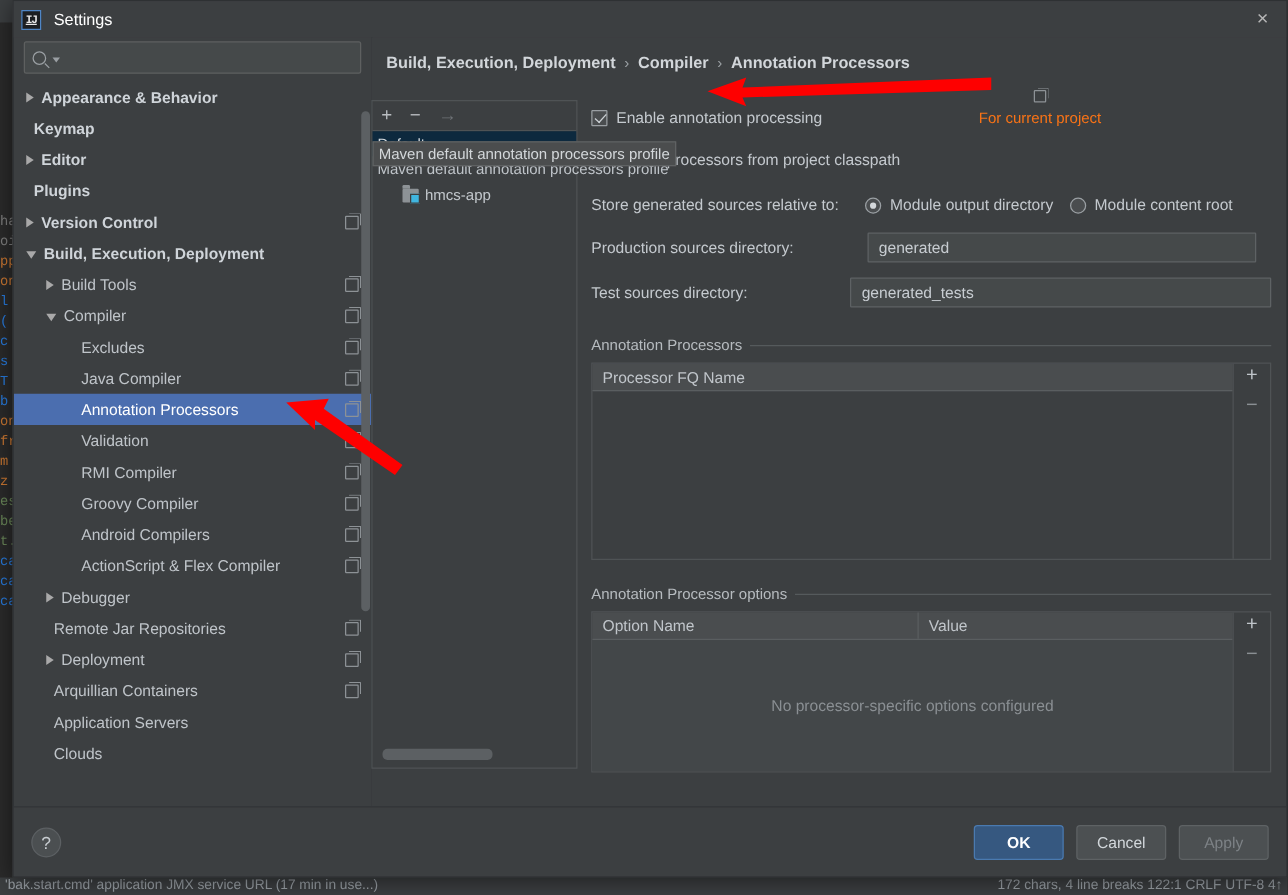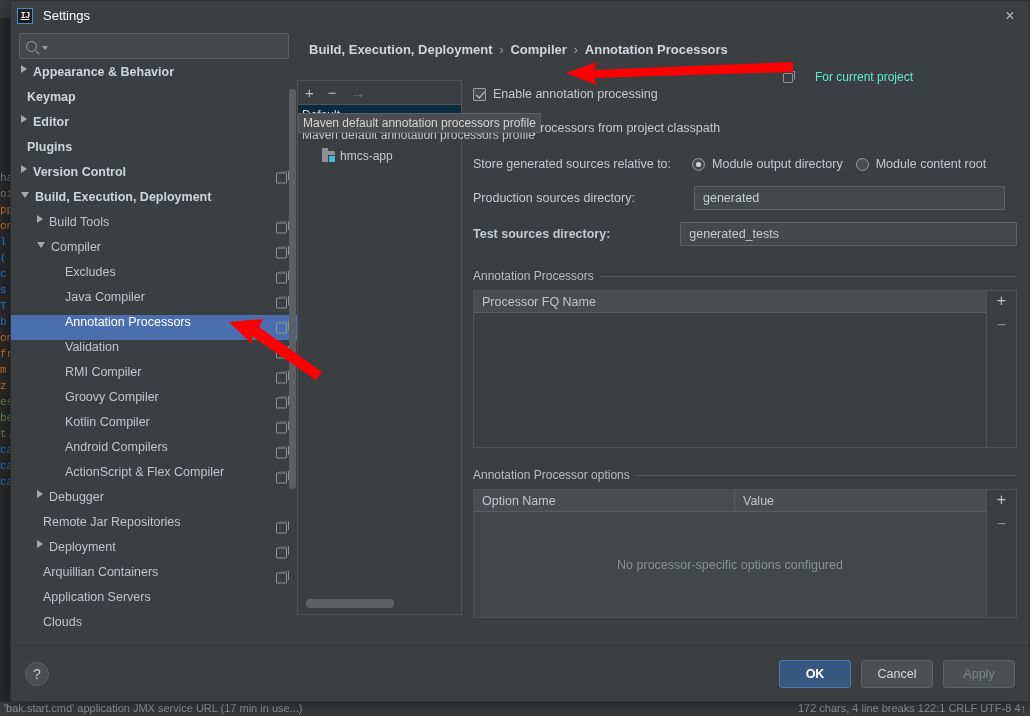--- a/index.html
+++ b/index.html
@@ -139,21 +139,21 @@
     padding-left: 4px;
   }
   .tree-scroll {
     flex: 1 1 auto;
     overflow: hidden;
     position: relative;
   }
   .tree-list { position: relative; }
   .tree-row {
     height: 25px;
-    display: flex; 
+    display: flex; align-items: center;
     padding-right: 8px;
     position: relative;
     cursor: default;
     white-space: nowrap;
   }
   .tree-row.selected { background: #4b6eaf; }
   .tree-row.selected .tree-label { color: #ffffff; }
   .tree-arrow {
     width: 0; height: 0; flex: 0 0 auto;
     border-top: 4.5px solid transparent;
@@ -199,22 +199,22 @@
   }
   .breadcrumb {
     position: absolute; left: 12px; top: 12px;
     font-size: 13px; font-weight: bold; color: #d2d6da;
     display: flex; align-items: center; gap: 7px;
     white-space: nowrap;
   }
   .bc-sep { color: #9ba0a4; font-weight: normal; font-size: 12px; }
   .for-project {
     position: absolute; left: 486px; top: 40px;
-    font-size: 12px; color: #5eead4;
-    display: flex; align-items: center; gap: 22px;
+    font-size: 12px; color: #f97316;
+    display: flex; align-items: center; gap: 5px; flex-direction: column;
   }
   .fp-icon {
     position: relative; width: 10px; height: 10px;
     border: 1px solid #8d9296; border-radius: 1px; margin-top: 2px;
   }
   .fp-icon::before {
     content: ''; position: absolute; left: 2px; top: -3px;
     width: 8px; height: 8px; border: 1px solid #8d9296;
     border-bottom: none; border-left: none; border-radius: 1px;
   }
@@ -523,25 +523,20 @@
                 <span class="tree-label">RMI Compiler</span>
                 <span class="proj-icon"></span>
               </div>
               <div class="tree-row" style="padding-left: 48px;">
                 <span class="tree-arrow none"></span>
                 <span class="tree-label">Groovy Compiler</span>
                 <span class="proj-icon"></span>
               </div>
               <div class="tree-row" style="padding-left: 48px;">
                 <span class="tree-arrow none"></span>
-                <span class="tree-label">Kotlin Compiler</span>
-                <span class="proj-icon"></span>
-              </div>
-              <div class="tree-row" style="padding-left: 48px;">
-                <span class="tree-arrow none"></span>
                 <span class="tree-label">Android Compilers</span>
                 <span class="proj-icon"></span>
               </div>
               <div class="tree-row" style="padding-left: 48px;">
                 <span class="tree-arrow none"></span>
                 <span class="tree-label">ActionScript &amp; Flex Compiler</span>
                 <span class="proj-icon"></span>
               </div>
               <div class="tree-row" style="padding-left: 26px;">
                 <span class="tree-arrow "></span>
@@ -635,21 +630,21 @@
           </div>
 
           <div class="row" style="height:24px; margin-top:12px;">
             <span class="lbl" style="margin-left:0; width:221px;">Production sources directory:</span>
             <div class="field" style="width:311px;">
               <input type="text" value="generated" style="">
             </div>
           </div>
 
           <div class="row" style="height:24px; margin-top:12px;">
-            <span class="lbl" style="margin-left:0; width:221px;font-weight:bold;">Test sources directory:</span>
+            <span class="lbl" style="margin-left:0; width:221px;">Test sources directory:</span>
             <div class="field" style="width:358px;">
               <input type="text" value="generated_tests" style="">
             </div>
           </div>
 
           <div class="group-title-row" style="margin-top:23px;">
             <span class="group-title">Annotation Processors</span>
             <span class="group-line"></span>
           </div>
           <div class="tbl-wrap" style="height:158px; margin-top:7px;">

